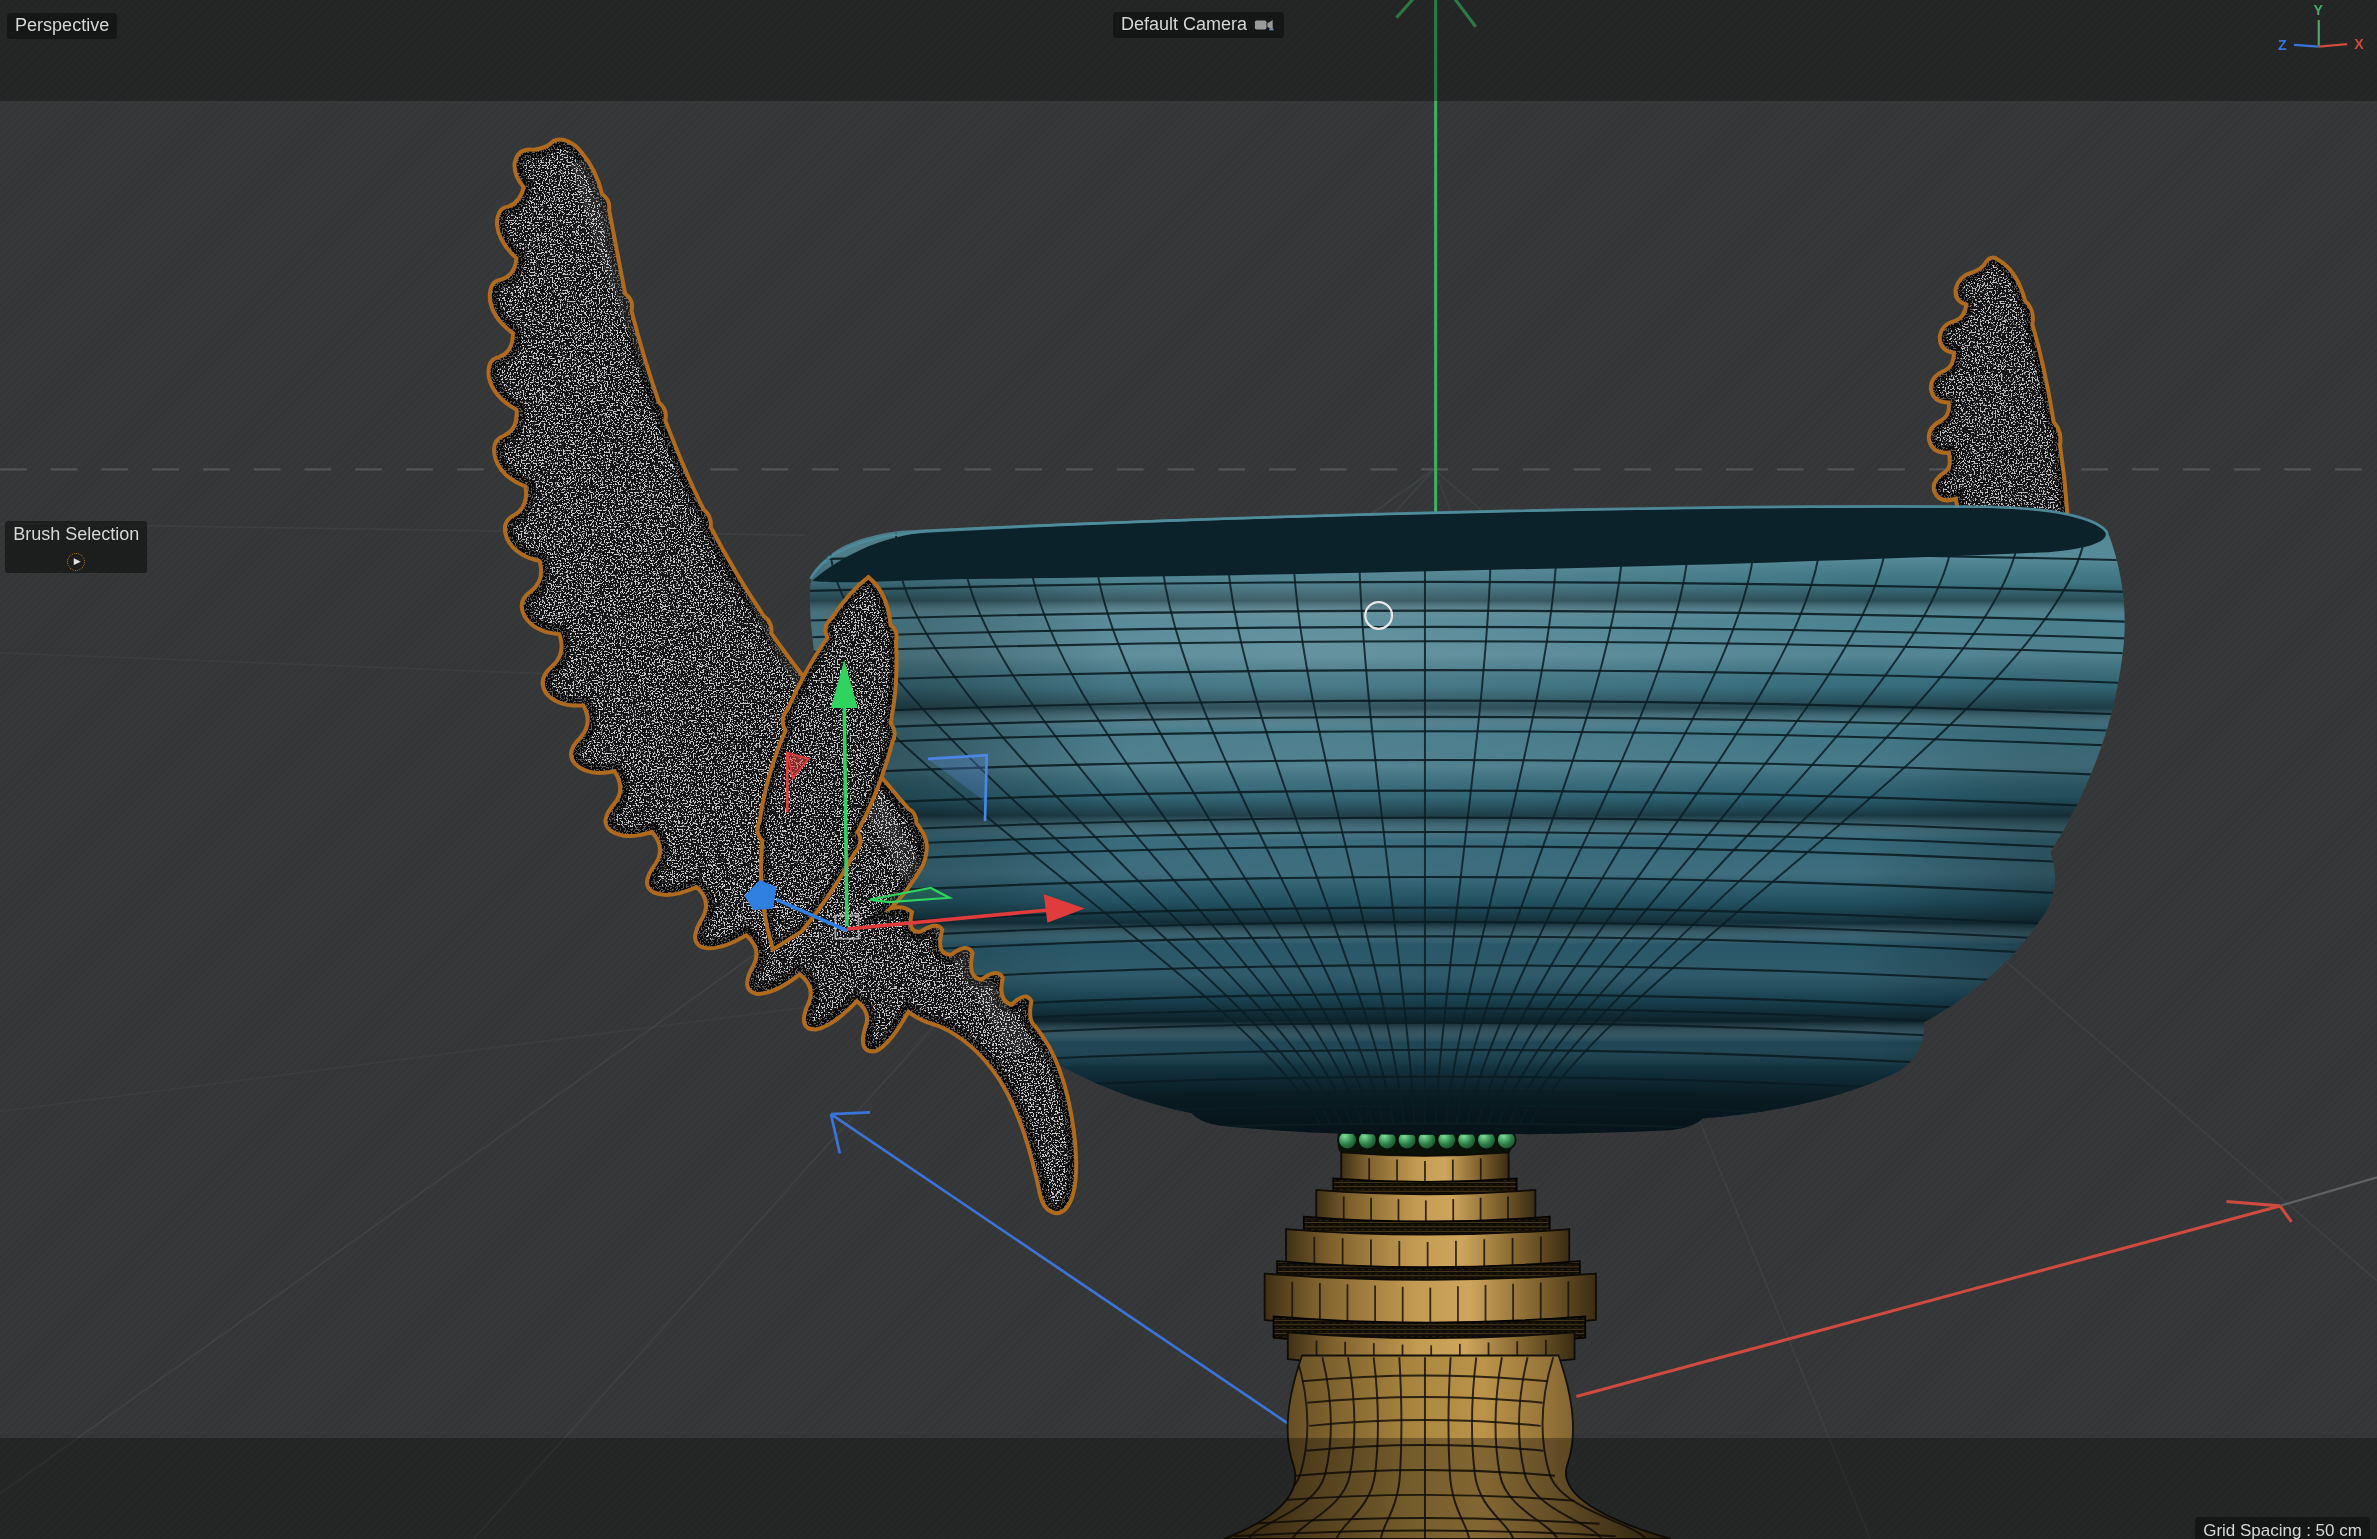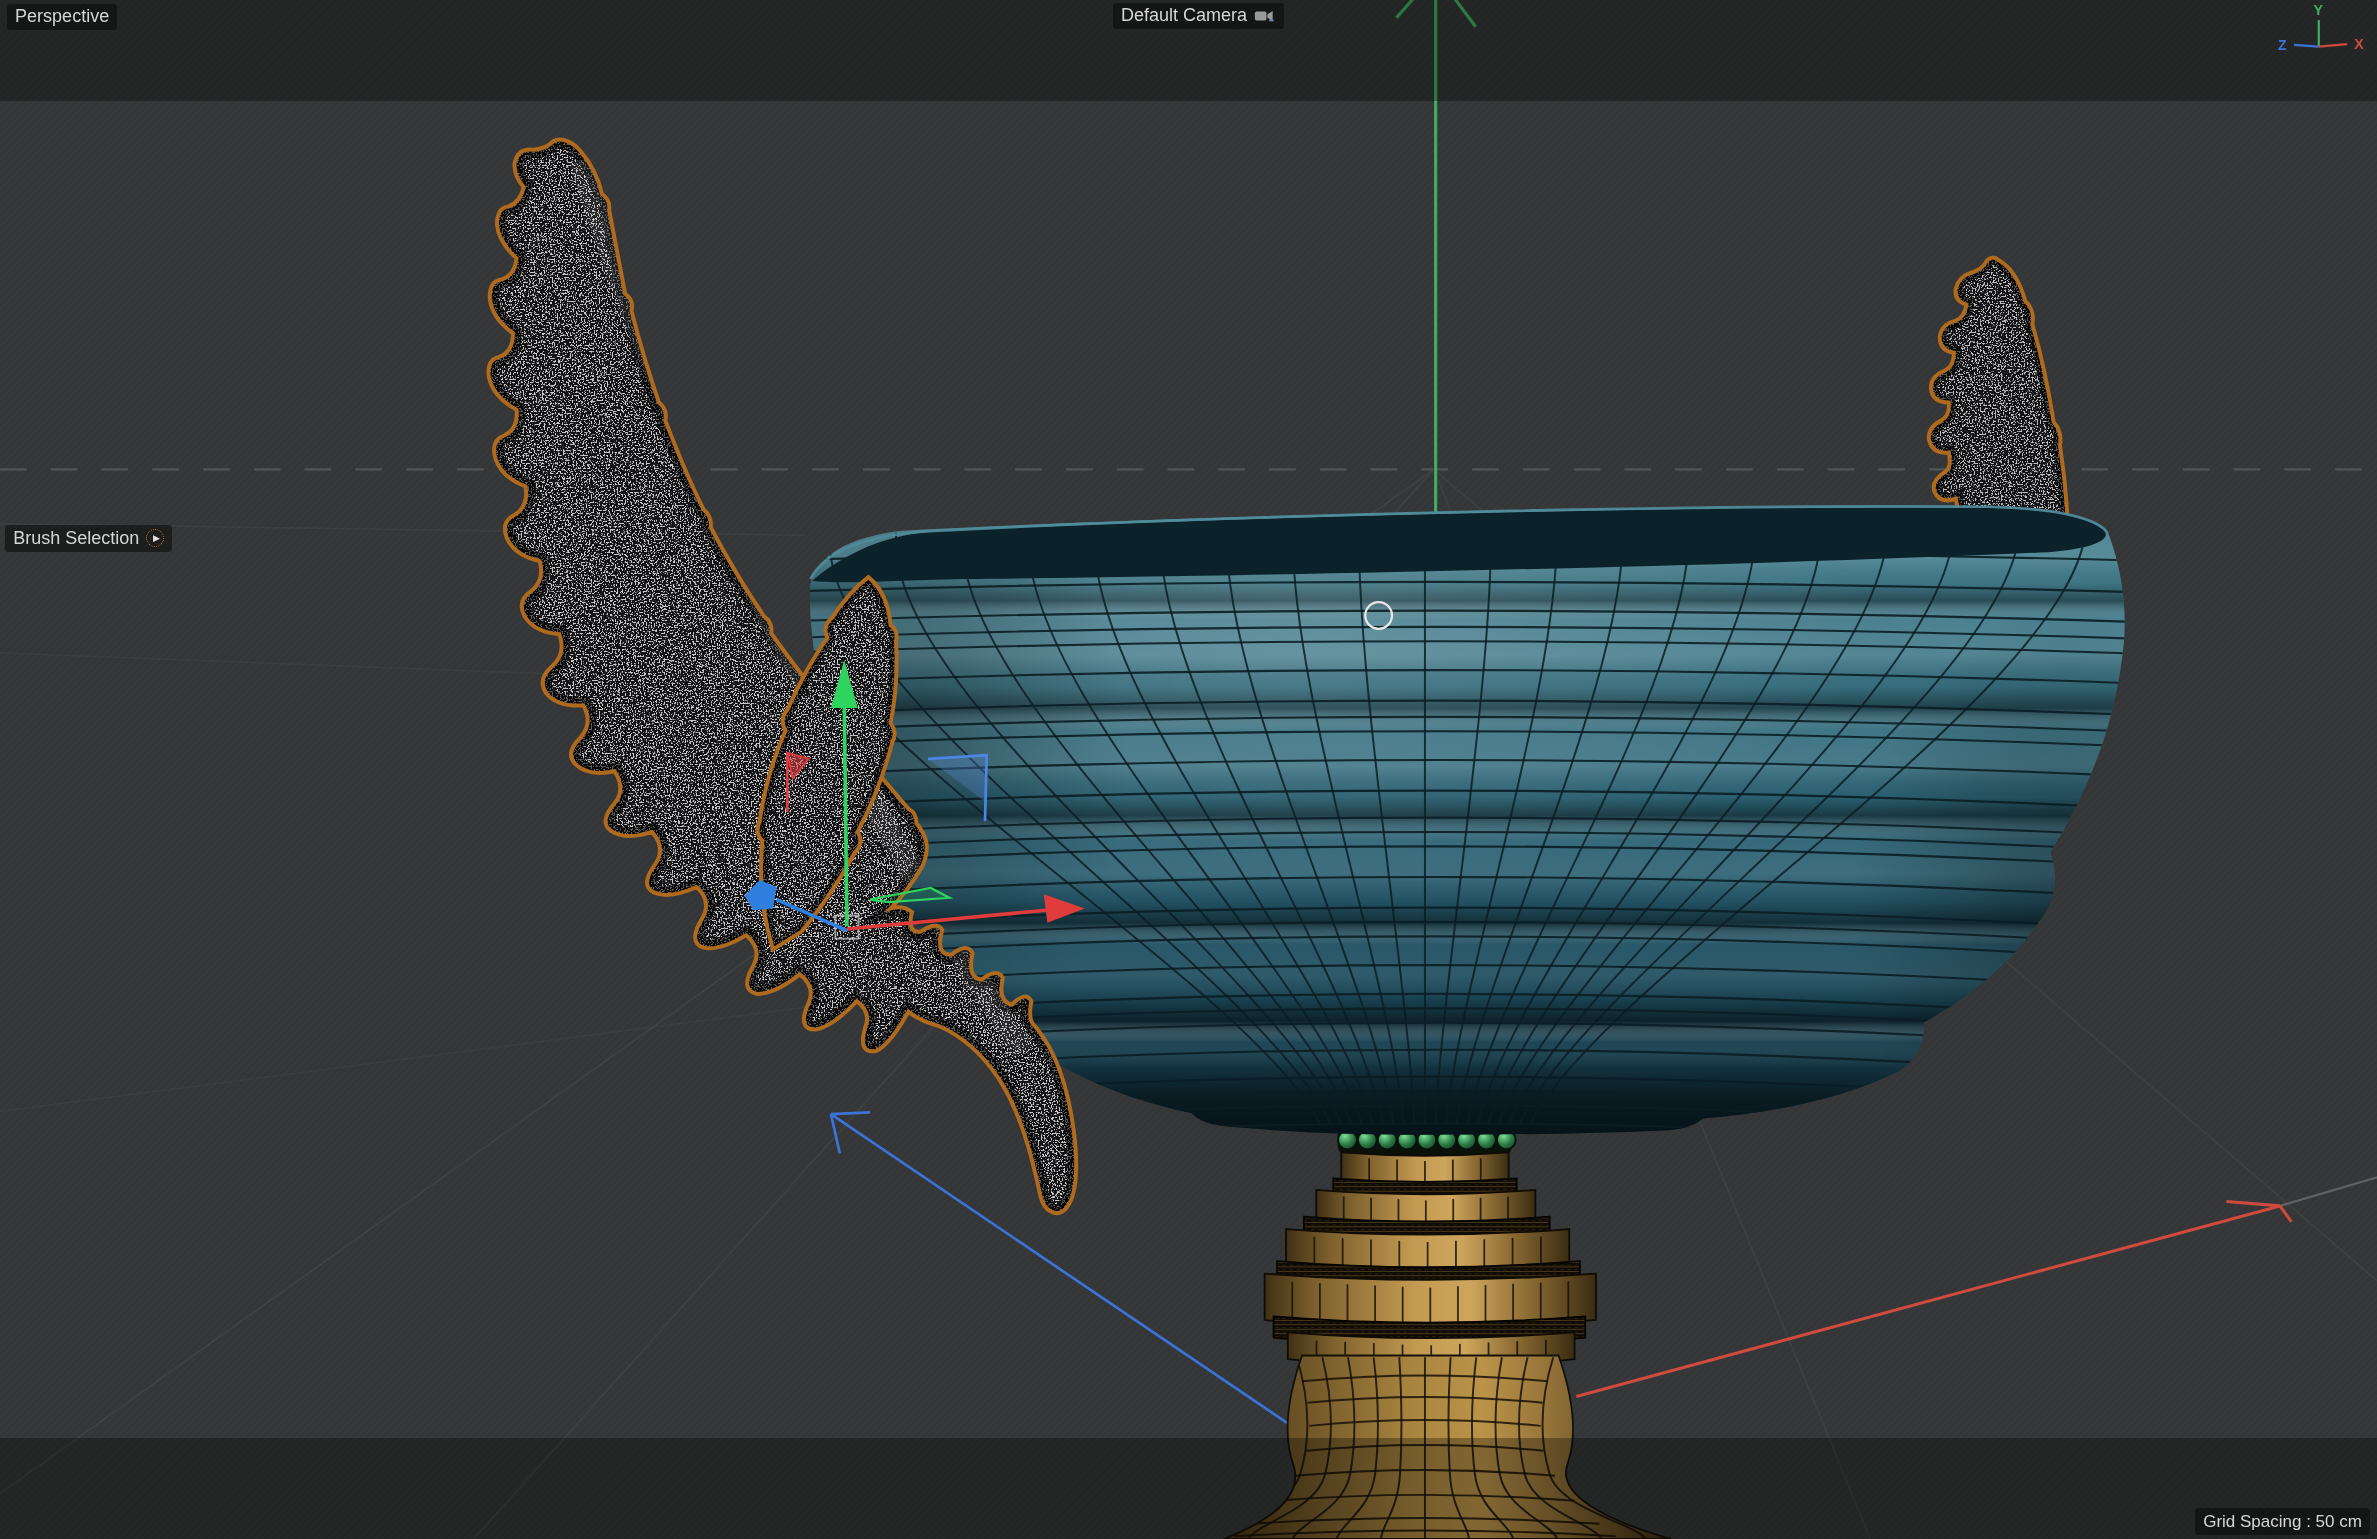--- a/index.html
+++ b/index.html
@@ -12,24 +12,24 @@
   .stage{position:relative;width:2377px;height:1539px;overflow:hidden;
     background:var(--viewport-bg);
     background-image:repeating-linear-gradient(135deg, rgba(255,255,255,0.012) 0 2.7px, rgba(0,0,0,0.012) 2.7px 5.3px);
     font-family:"Liberation Sans", sans-serif;}
   .scene{position:absolute;inset:0;}
   .band{position:absolute;left:0;width:100%;background:var(--band-overlay);pointer-events:none;}
   .band.top{top:0;height:101px;}
   .band.bottom{top:1438px;height:102px;}
   .hudlabel{position:absolute;color:var(--label-text);font-size:18px;line-height:23px;
     background:var(--label-bg);border-radius:3.6px;padding:1.8px 8px;white-space:nowrap;
-    display:flex;align-items:center;gap:7.1px;}
+    display:flex;align-items:center;gap:7.1px;margin-top:9px;}
   .hud-perspective{left:7.1px;top:3.6px;}
   .hud-camera{left:1113px;top:2.7px;}
-  .hud-brush{left:5.3px;top:525px;}
+  .hud-brush{left:5.3px;top:512px;flex-direction:column;}
   .hud-grid{right:7.1px;top:1508px;font-size:17px;text-align:right;}
   .brush-icon{width:18px;height:18px;border:1.8px dotted #cf7a22;border-radius:50%;
     display:inline-flex;align-items:center;justify-content:center;box-sizing:border-box;}
   .brush-icon span{color:#e3e3e3;font-size:9px;line-height:9px;transform:translateX(0.9px);}
   .triad{position:absolute;right:5.3px;top:1.8px;}
   .triad text{font-size:16px;font-weight:bold;font-family:"Liberation Sans",sans-serif;}
   svg .wire{fill:none;}
 </style>
 </head>
 <body>

